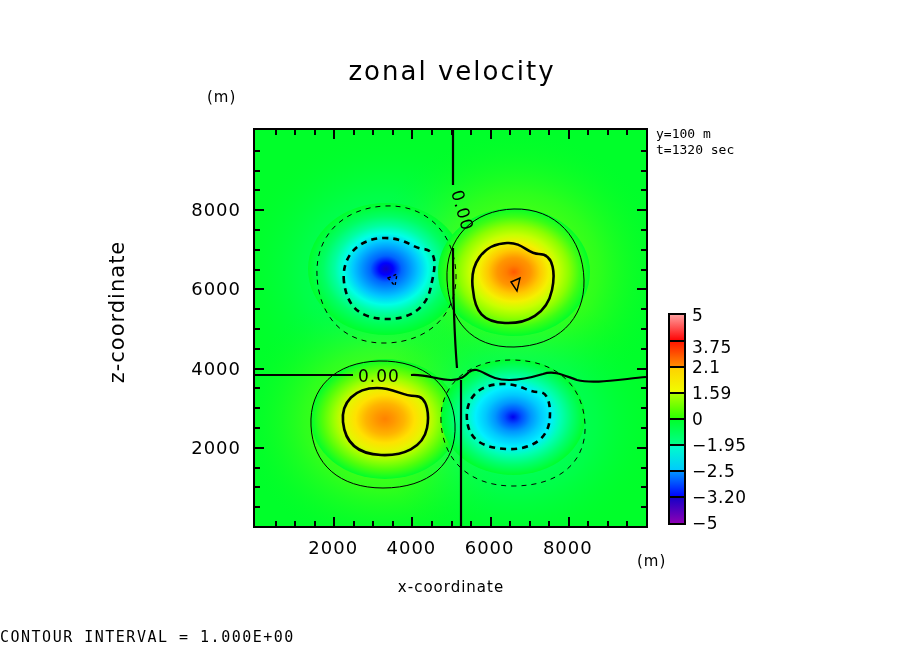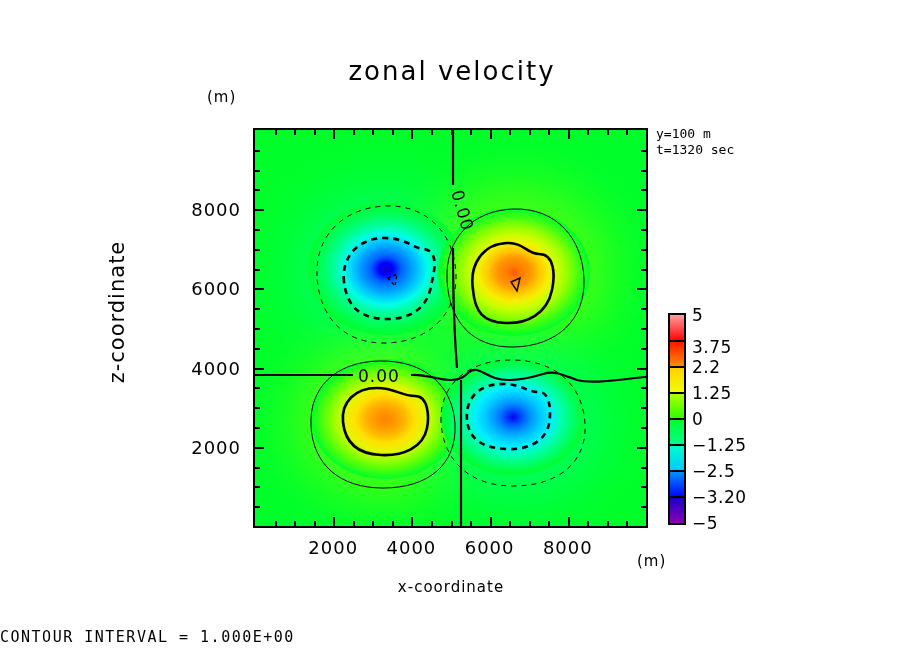--- a/index.html
+++ b/index.html
@@ -281,22 +281,22 @@
 <div class="abs" id="colorbar-labels" style="left:0;top:0;width:904px;height:654px;">
     <div class="cbar-sep" style="top: 340px; left: 668px;"></div>
     <div class="cbar-sep" style="top: 366px; left: 668px;"></div>
     <div class="cbar-sep" style="top: 392px; left: 668px;"></div>
     <div class="cbar-sep" style="top: 418px; left: 668px;"></div>
     <div class="cbar-sep" style="top: 444px; left: 668px;"></div>
     <div class="cbar-sep" style="top: 470px; left: 668px;"></div>
     <div class="cbar-sep" style="top: 496px; left: 668px;"></div>
     <div class="cbar-label" style="top: 315px;">5</div>
     <div class="cbar-label" style="top: 341px; margin-top: 6px;">3.75</div>
-    <div class="cbar-label" style="top: 367px;">2.2</div>
-    <div class="cbar-label" style="top: 393px;">1.25</div>
+    <div class="cbar-label" style="top: 367px;">2.1</div>
+    <div class="cbar-label" style="top: 393px;">1.59</div>
     <div class="cbar-label" style="top: 419px;">0</div>
-    <div class="cbar-label" style="top: 445px;">−1.25</div>
+    <div class="cbar-label" style="top: 445px;">−1.95</div>
     <div class="cbar-label" style="top: 471px;">−2.5</div>
     <div class="cbar-label" style="top: 497px;">−3.20</div>
     <div class="cbar-label" style="top: 523px;">−5</div>
   </div>
 
 <div class="abs" id="contour-interval-caption">CONTOUR INTERVAL = 1.000E+00</div>
 
 </body></html>

